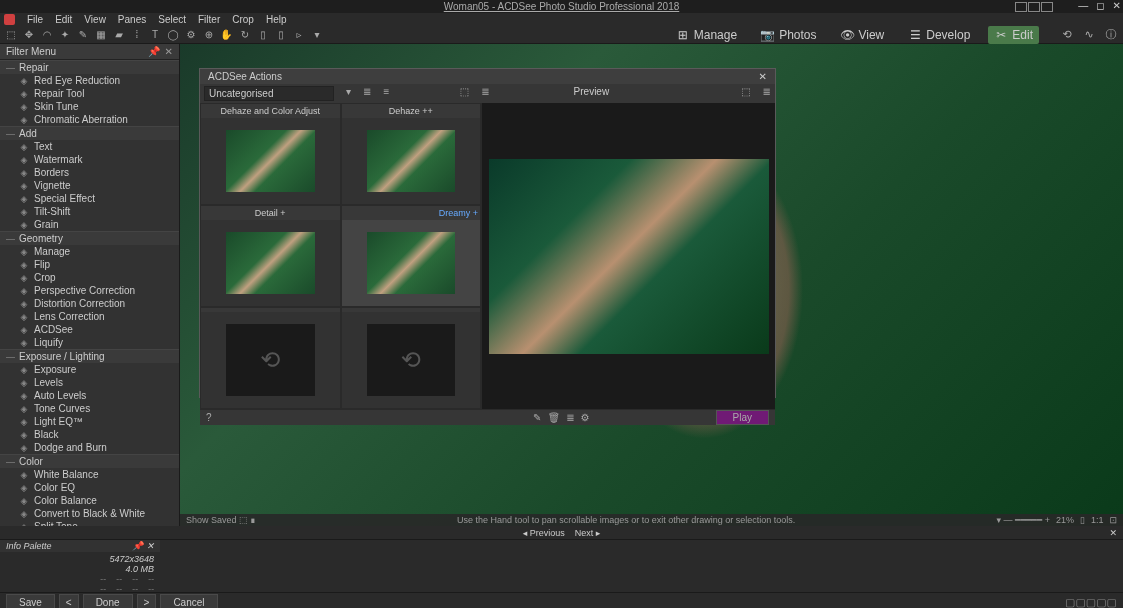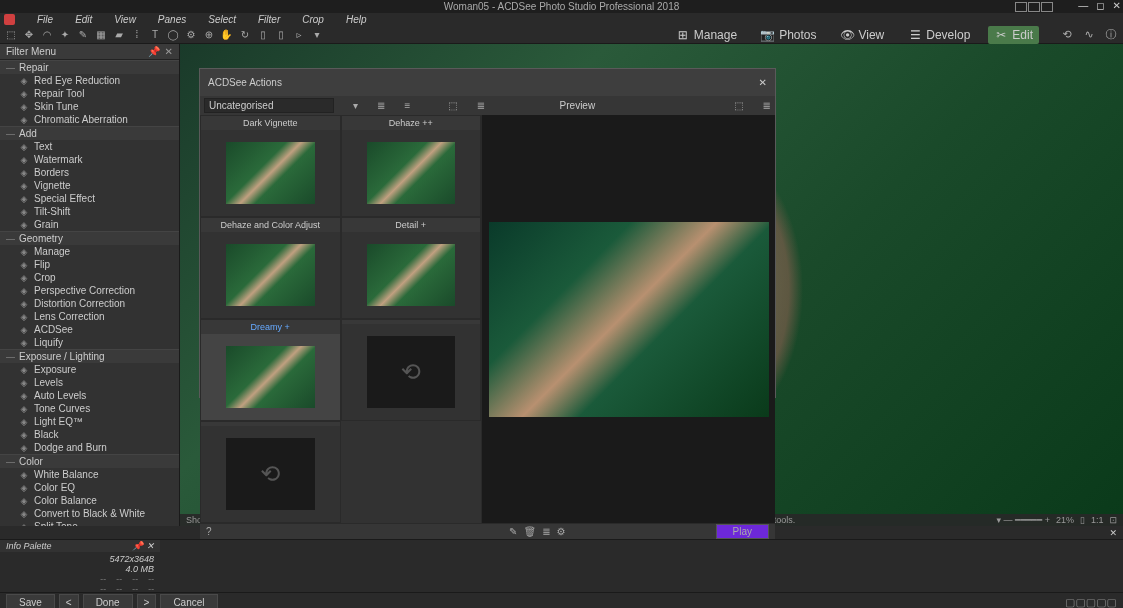--- a/index.html
+++ b/index.html
@@ -1,27 +1,27 @@
 <!DOCTYPE html>
 <html><head>
 <meta charset="utf-8">
 <style>
 * { margin: 0; padding: 0; box-sizing: border-box; font-family: "Segoe UI", Tahoma, sans-serif; }
 body { background: #2a2a2a; color: #ccc; font-size: 11px; overflow: hidden; width: 1123px; height: 608px; position: relative; }
 
 
 .titlebar { height: 13px; background: #1e1e1e; display: flex; align-items: center; justify-content: center; position: relative; font-size: 10px; color: #aaa; }
-.titlebar .title { position: absolute; left: 50%; transform: translateX(-50%); }
+.titlebar .title { position: absolute; left: 50%; transform: translateX(-50%); text-decoration: underline; }
 .titlebar .win-controls { position: absolute; right: 2px; top: 0; display: flex; gap: 8px; color: #ccc; }
 .titlebar .win-controls span { cursor: pointer; }
 .titlebar .layouts { position: absolute; right: 70px; display: flex; gap: 1px; }
 .titlebar .layouts span { width: 12px; height: 10px; border: 1px solid #888; display: inline-block; }
 
 
-.menubar { height: 13px; background: #2a2a2a; display: flex; align-items: center; padding-left: 4px; gap: 22px; font-size: 10px; font-style: italic; }
+.menubar { height: 13px; background: #2a2a2a; display: flex; align-items: center; padding-left: 4px; gap: 12px; font-size: 10px; }
 .menubar .logo { width: 11px; height: 11px; background: #d04040; border-radius: 2px; display: inline-block; }
 .menubar span { color: #ccc; cursor: pointer; }
 
 
 .toolbar { height: 18px; background: #2a2a2a; border-bottom: 1px solid #1a1a1a; display: flex; align-items: center; padding: 0 4px; justify-content: space-between; }
 .toolbar-left { display: flex; gap: 4px; align-items: center; }
 .toolbar-left .tool { width: 14px; height: 14px; display: flex; align-items: center; justify-content: center; color: #aaa; font-size: 10px; }
 .toolbar-right { display: flex; gap: 12px; align-items: center; }
 .mode-btn { display: flex; align-items: center; gap: 4px; color: #ccc; font-size: 12px; padding: 2px 6px; cursor: pointer; }
 .mode-btn.active { background: #4a7a4a; border-radius: 2px; }
@@ -43,41 +43,41 @@
 
 
 .image-area { flex: 1; background: #1a1a1a; position: relative; display: flex; flex-direction: column; }
 .canvas { flex: 1; position: relative; background: linear-gradient(135deg, #1a3a2a 0%, #2a5a3a 30%, #1a4a2a 60%, #0a3a1a 100%); overflow: hidden; }
 .canvas::before { content: ""; position: absolute; left: 45%; top: 20%; width: 200px; height: 300px; background: radial-gradient(ellipse at center, #b89080 0%, #8a6050 60%, transparent 70%); opacity: 0.6; }
 .canvas-hint { position: absolute; bottom: 0; left: 0; right: 0; height: 12px; background: rgba(40,40,40,0.9); display: flex; align-items: center; justify-content: space-between; padding: 0 6px; font-size: 9px; color: #999; }
 .canvas-hint .zoom { display: flex; align-items: center; gap: 6px; }
 
 
 .dialog { position: absolute; left: 199px; top: 68px; width: 577px; height: 330px; background: #3a3a3a; border: 1px solid #5a5a5a; z-index: 100; display: flex; flex-direction: column; }
-.dialog-title { background: #3e3e3e; padding: 8px 8px; font-size: 10px; color: #ccc; display: flex; justify-content: space-between; }
+.dialog-title { background: #3e3e3e; padding: 2px 8px; font-size: 10px; color: #ccc; display: flex; justify-content: space-between; }
 .dialog-title .x { color: #ccc; cursor: pointer; }
-.dialog-bar { background: #363636; padding: 2px 4px; display: flex; align-items: center; gap: 19px; font-size: 10px; }
+.dialog-bar { background: #363636; padding: 2px 4px; display: flex; gap: 12px; font-size: 10px; }
 .dialog-bar input { background: #2a2a2a; border: 1px solid #222; color: #ccc; font-size: 10px; padding: 1px 4px; width: 130px; }
 .dialog-bar .spacer { flex: 1; }
 .dialog-bar .preview-label { color: #ccc; margin-right: 120px; }
 .dialog-bar .mini-icon { font-size: 10px; color: #aaa; }
 .dialog-body { flex: 1; display: flex; }
 .actions-grid { width: 282px; border-right: 1px solid #2a2a2a; overflow-y: auto; display: grid; grid-template-columns: 1fr 1fr; background: #323232; }
 .action-cell { border: 1px solid #2a2a2a; padding: 0; display: flex; flex-direction: column; height: 102px; }
 .action-cell .label { text-align: center; font-size: 9px; color: #ccc; padding: 2px; background: #383838; }
 .action-cell.selected { background: #444; }
-.action-cell.selected .label { color: #66aaff; }
+.action-cell.selected .label { color: #66aaff; text-align: right; }
 .action-cell .thumb { flex: 1; margin: 12px 25px; background: linear-gradient(135deg, #1a4a2a 0%, #2a6a3a 40%, #c0a080 50%, #2a6a3a 60%, #1a4a2a 100%); }
 .action-cell .thumb.empty { background: #1a1a1a; display: flex; align-items: center; justify-content: center; color: #555; font-size: 24px; }
 .preview-pane { flex: 1; display: flex; align-items: center; justify-content: center; background: #1a1a1a; }
 .preview-pane .preview-img { width: 280px; height: 195px; background: linear-gradient(135deg, #0a3a2a 0%, #1a5a3a 30%, #b89070 48%, #1a5a3a 60%, #0a3a1a 100%); }
 .dialog-footer { height: 18px; background: #363636; border-top: 1px solid #2a2a2a; display: flex; align-items: center; padding: 0 6px; font-size: 10px; color: #aaa; }
 .dialog-footer .left { display: flex; gap: 6px; }
 .dialog-footer .mid { flex: 1; display: flex; justify-content: flex-end; margin-right: 50px; gap: 6px; }
-.dialog-footer .play-btn { background: #6d28d9; padding: 1px 16px; border: 1px solid #555; cursor: pointer; margin-left: 100px; }
+.dialog-footer .play-btn { background: #701a75; padding: 1px 16px; border: 1px solid #555; cursor: pointer; margin-left: 76px; }
 
 .nav-bar { height: 13px; background: #2a2a2a; display: flex; align-items: center; justify-content: center; font-size: 9px; color: #ccc; gap: 10px; position: relative; }
 .nav-bar .close-x { position: absolute; right: 6px; }
 
 .bottom-strip { height: 53px; background: #2a2a2a; display: flex; border-top: 1px solid #1a1a1a; }
 .filmstrip { flex: 1; border-right: 1px solid #1a1a1a; }
 .filmstrip-header { height: 12px; background: #323232; padding: 0 6px; font-size: 9px; color: #ccc; display: flex; align-items: center; }
 .filmstrip-body { display: flex; gap: 4px; padding: 4px 6px; }
 .film-thumb { width: 37px; height: 32px; background: #444; border: 1px solid #333; }
 .film-thumb.selected { border: 1px solid #888; background: linear-gradient(135deg, #1a4a2a 0%, #2a6a3a 100%); }
@@ -350,29 +350,25 @@
     <span class="mini-icon">⬚</span>
     <span class="mini-icon">≣</span>
     <span style="width:60px"></span>
     <span class="preview-label">Preview</span>
     <span class="mini-icon">⬚</span>
     <span class="mini-icon">≣</span>
   </div>
   <div class="dialog-body">
     <div class="actions-grid" id="actions-grid">
         <div class="action-cell">
-          <div class="label">Dark Vignette</div>
+          <div class="label">Dehaze and Color Adjust</div>
           <div class="thumb"></div>
         </div>
         <div class="action-cell">
           <div class="label">Dehaze ++</div>
-          <div class="thumb"></div>
-        </div>
-        <div class="action-cell">
-          <div class="label">Dehaze and Color Adjust</div>
           <div class="thumb"></div>
         </div>
         <div class="action-cell">
           <div class="label">Detail +</div>
           <div class="thumb"></div>
         </div>
         <div class="action-cell selected">
           <div class="label">Dreamy +</div>
           <div class="thumb"></div>
         </div>

